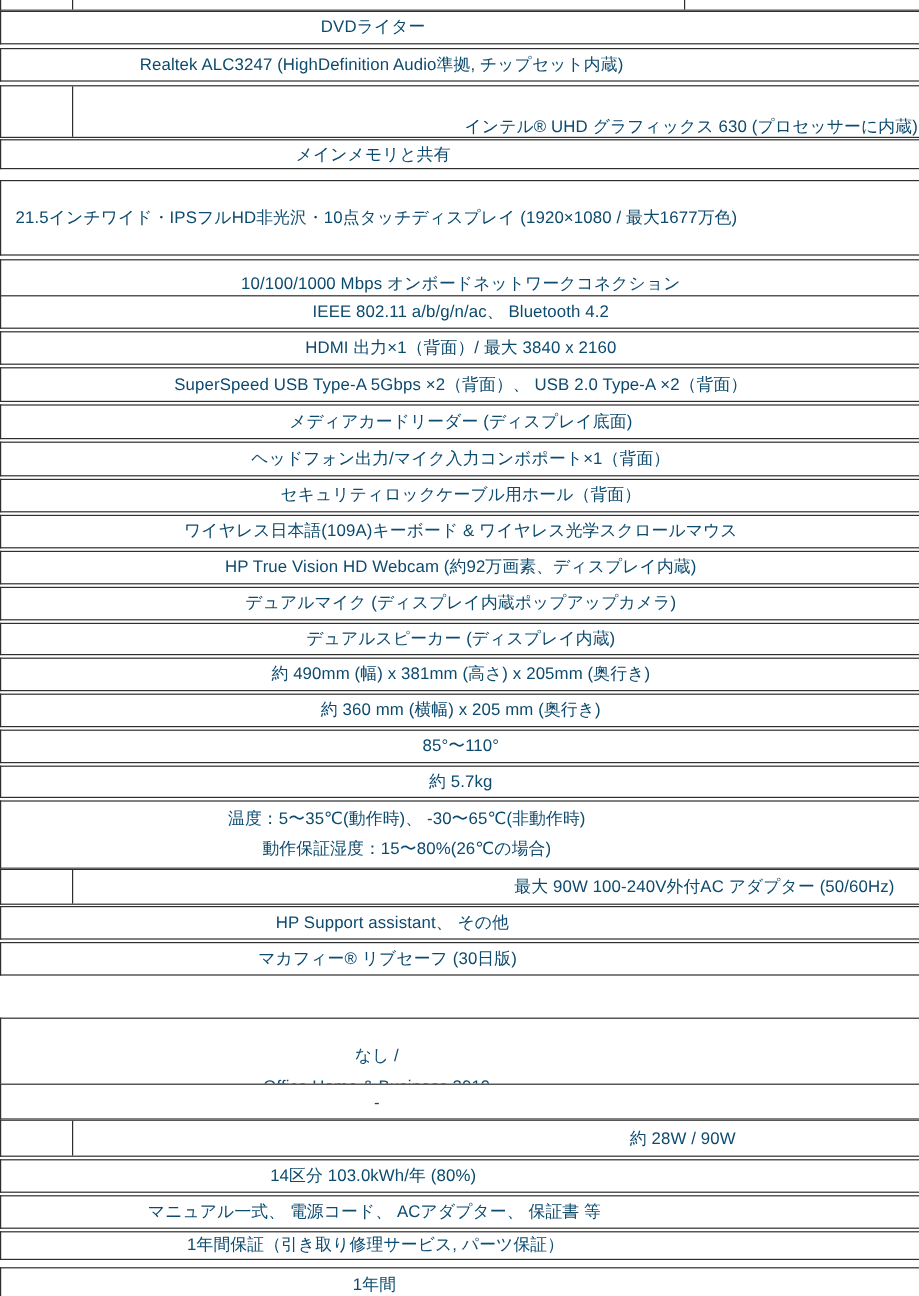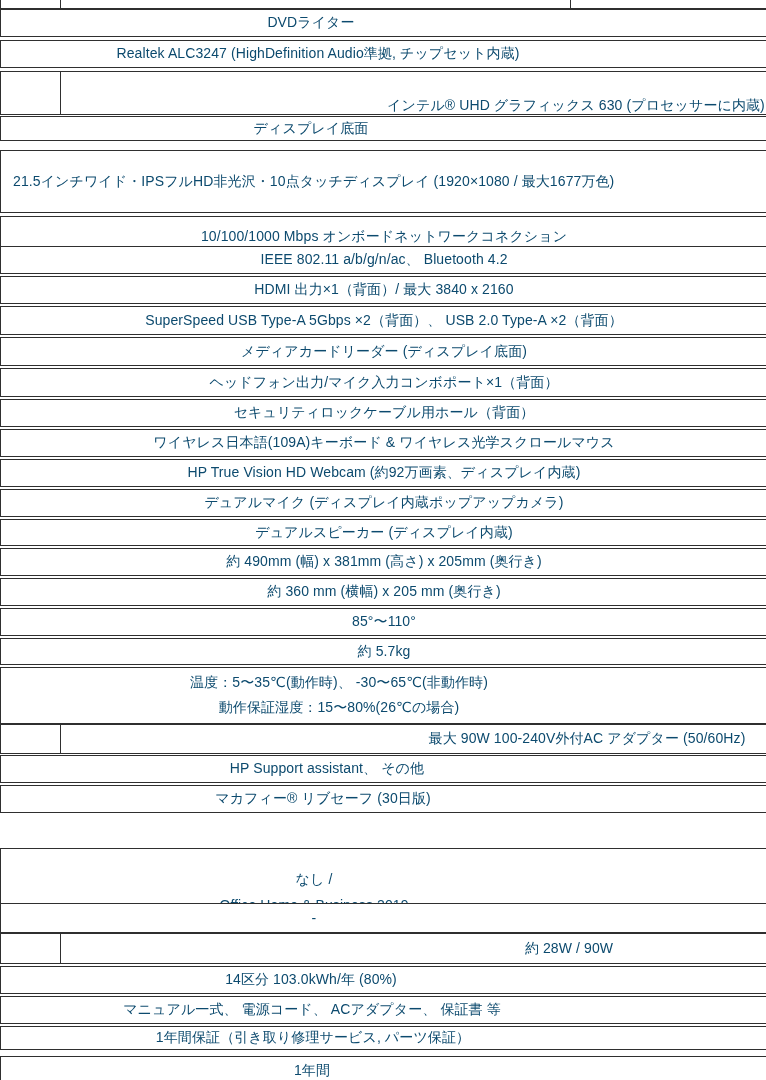--- a/index.html
+++ b/index.html
@@ -48,21 +48,21 @@
       <span class="txt" style="left: 310px;">DVDライター</span>
     </div>
     <div class="row" style="top: 40px; height: 28px;">
       <span class="txt" style="left: 317px;">Realtek ALC3247 (HighDefinition Audio準拠, チップセット内蔵)</span>
     </div>
     <div class="row" style="top: 71px; height: 44px;">
       <div class="vline" style="left: 59px;"></div>
       <span class="txt" style="left: 575px; margin-top: 13px;">インテル® UHD グラフィックス 630 (プロセッサーに内蔵)</span>
     </div>
     <div class="row" style="top: 116px; height: 25px;">
-      <span class="txt" style="left: 310px;">ディスプレイ底面</span>
+      <span class="txt" style="left: 310px;">メインメモリと共有</span>
     </div>
     <div class="row" style="top: 150px; height: 63px;">
       <span class="txt-left" style="left: 12px;">21.5インチワイド・IPSフルHD非光沢・10点タッチディスプレイ (1920×1080 / 最大1677万色)</span>
     </div>
     <div class="row" style="top: 216px; height: 41px;">
       <span class="txt" style="left: 383px;">10/100/1000 Mbps オンボードネットワークコネクション</span>
     </div>
     <div class="row" style="top: 246px; height: 28px;">
       <span class="txt" style="left: 383px;">IEEE 802.11 a/b/g/n/ac、 Bluetooth 4.2</span>
     </div>

